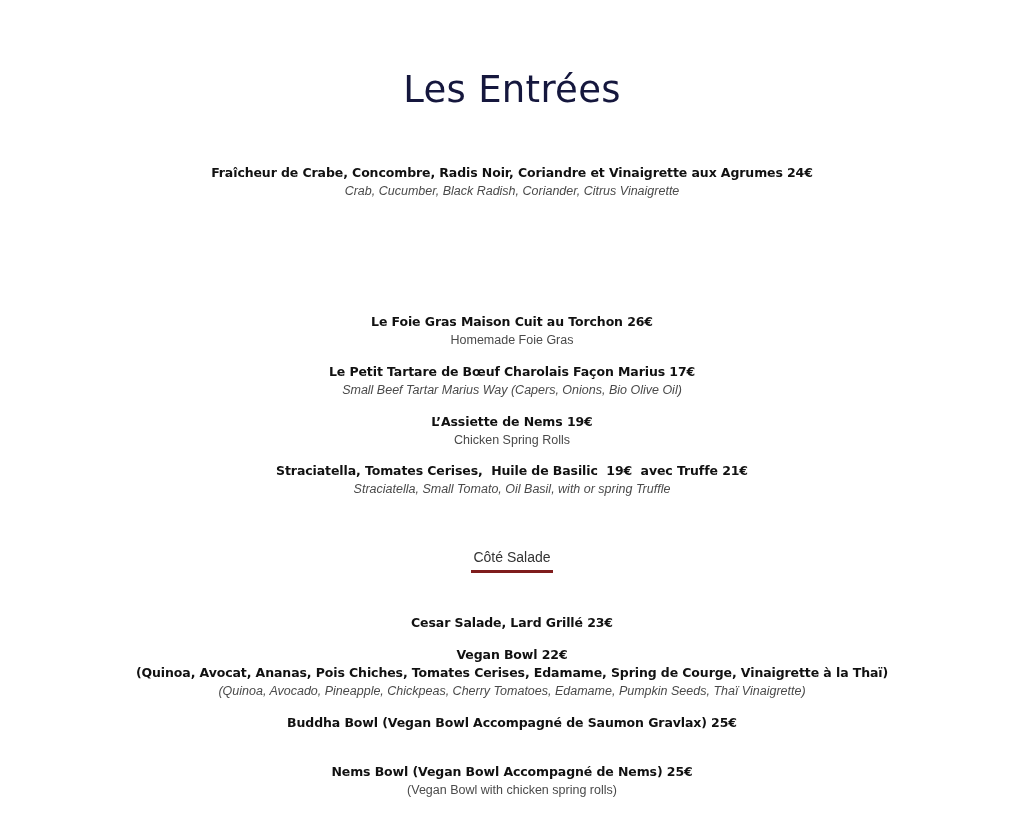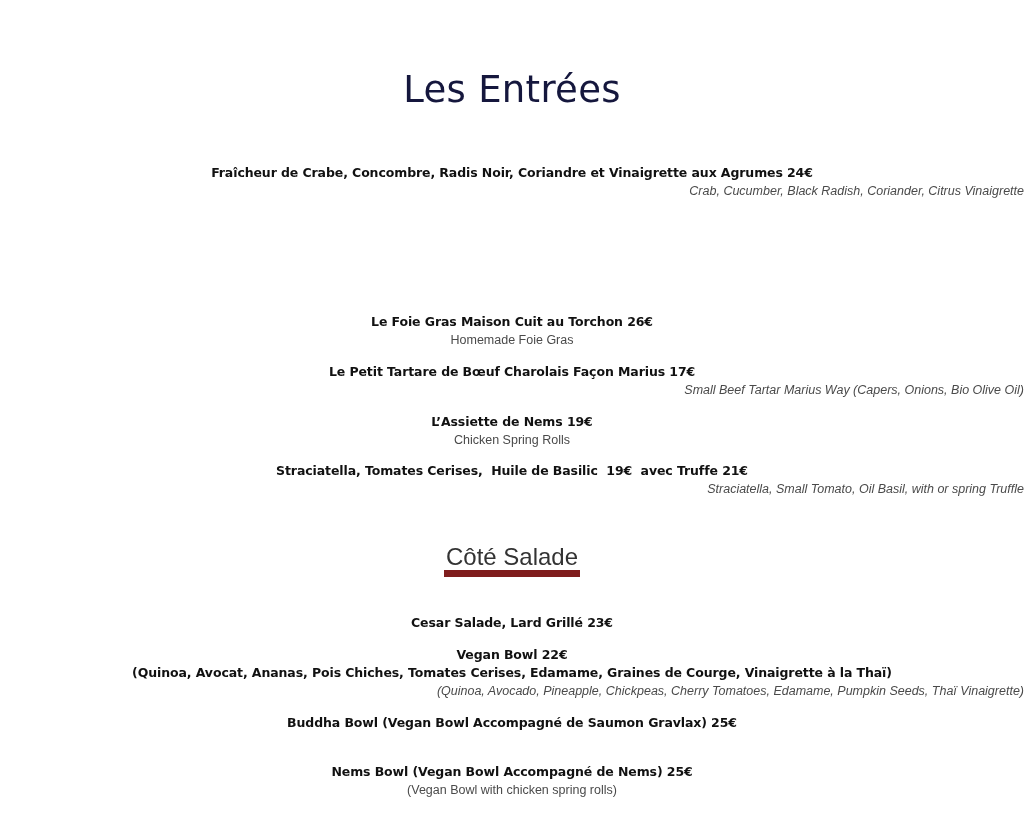--- a/index.html
+++ b/index.html
@@ -2,23 +2,23 @@
 <html><head>
 <meta charset="utf-8">
 <style>
   html, body { margin:0; padding:0; background:#ffffff; }
   body { width:1024px; height:828px; overflow:hidden; font-family:"DejaVu Sans", "Liberation Sans", sans-serif; color:#111; }
   .page { position:relative; width:1024px; height:828px; text-align:center; }
   .title { position:absolute; left:0; right:0; top:58px; font-size:37px; font-weight:400; color:#15173d; letter-spacing:0.3px; margin:8px; line-height:48px; }
   .item { position:absolute; left:0; right:0; text-align:center; }
   .name { font-size:12.5px; font-weight:700; color:#111; line-height:18px; white-space:pre; letter-spacing:-0.1px; }
   .desc { font-size:12.5px; font-weight:300; color:#4a4a4a; line-height:18px; white-space:pre; font-family:"Liberation Sans", sans-serif; }
-  .desc.italic { font-style:italic;text-align:right; }
+  .desc.italic { font-style:italic; }
   .subtitle { position:absolute; left:0; right:0; top:545px; text-align:center; }
-  .subtitle span { display:inline-block; font-size:24px; font-weight:300; color:#333; border-bottom:7px solid #7f1d1d; padding:0 2px 1px 2px; line-height:24px; font-family:"Liberation Sans", sans-serif; }
+  .subtitle span { display:inline-block; font-size:14px; font-weight:300; color:#333; border-bottom:3px solid #7f1d1d; padding:0 2px 1px 2px; line-height:24px; font-family:"Liberation Sans", sans-serif; }
 </style>
 </head>
 <body>
 
 <div class="page">
 
   <h1 class="title">Les Entrées</h1>
 
   <div class="item" style="top:164px">
     <div class="name">Fraîcheur de Crabe, Concombre, Radis Noir, Coriandre et Vinaigrette aux Agrumes 24€</div>
@@ -50,21 +50,21 @@
   <div class="subtitle">
     <span>Côté Salade</span>
   </div>
 
   <div class="item" style="top:614px">
     <div class="name">Cesar Salade, Lard Grillé 23€</div>
   </div>
 
   <div class="item" style="top:646px">
     <div class="name">Vegan Bowl 22€</div>
-    <div class="name">(Quinoa, Avocat, Ananas, Pois Chiches, Tomates Cerises, Edamame, Graines de Courge, Vinaigrette à la Thaï)</div>
+    <div class="name">(Quinoa, Avocat, Ananas, Pois Chiches, Tomates Cerises, Edamame, Spring de Courge, Vinaigrette à la Thaï)</div>
     <div class="desc italic">(Quinoa, Avocado, Pineapple, Chickpeas, Cherry Tomatoes, Edamame, Pumpkin Seeds, Thaï Vinaigrette)</div>
   </div>
 
   <div class="item" style="top:714px">
     <div class="name">Buddha Bowl (Vegan Bowl Accompagné de Saumon Gravlax) 25€</div>
   </div>
 
   <div class="item" style="top:763px">
     <div class="name">Nems Bowl (Vegan Bowl Accompagné de Nems) 25€</div>
     <div class="desc">(Vegan Bowl with chicken spring rolls)</div>

